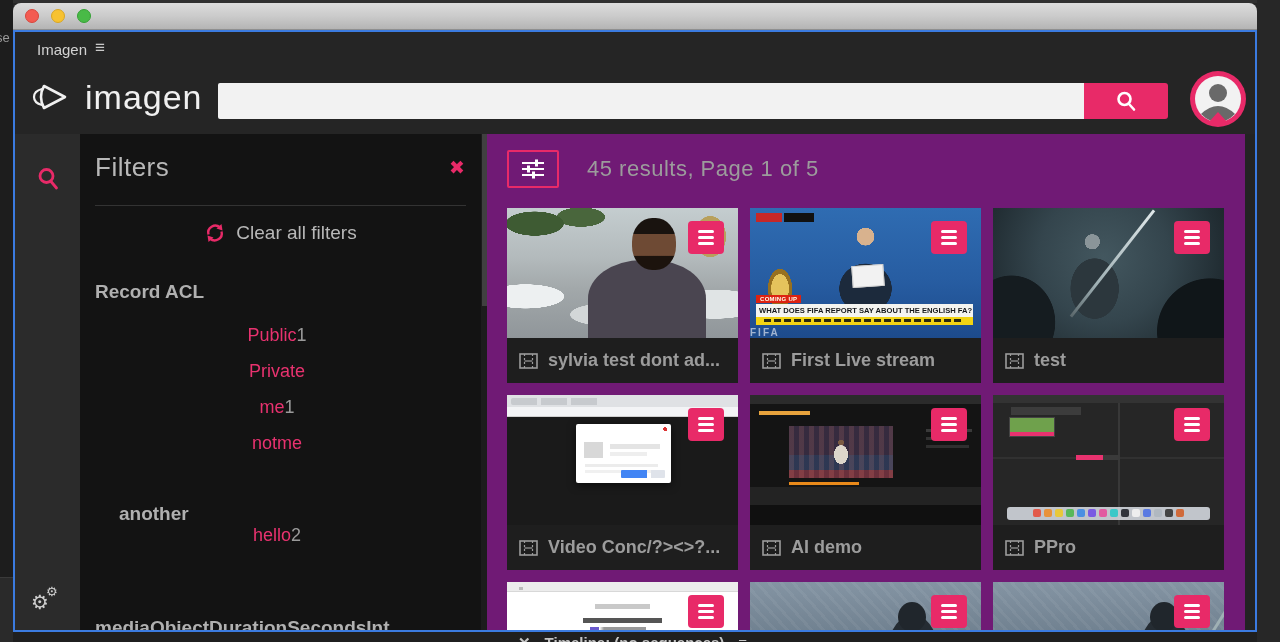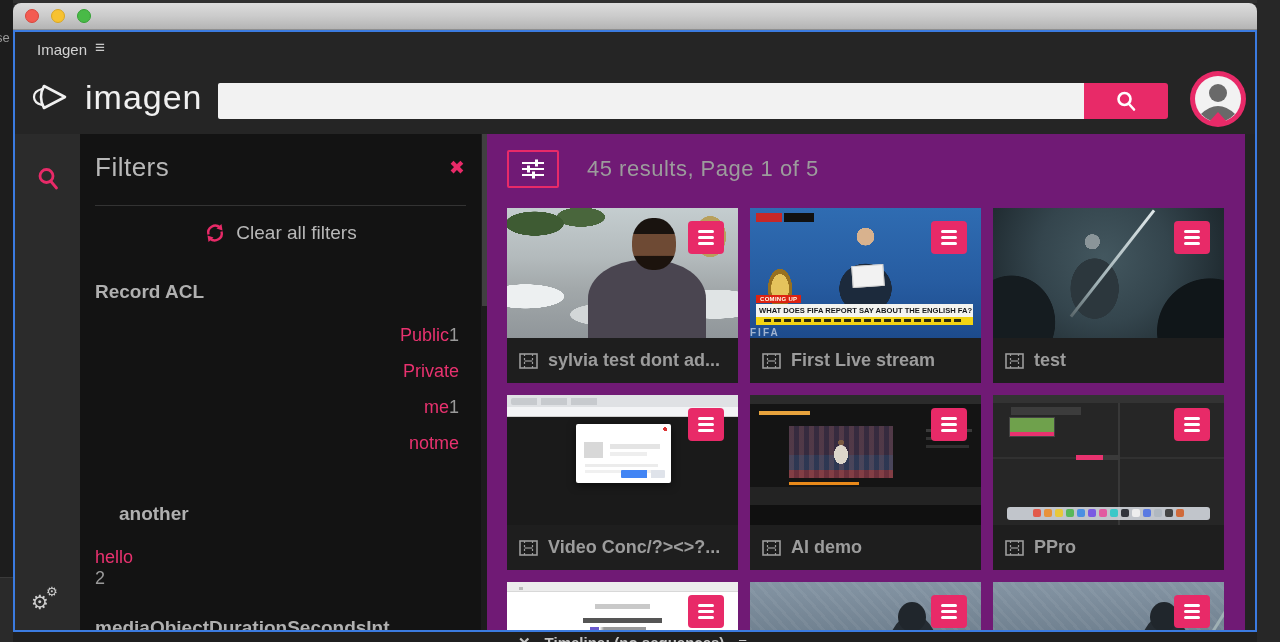--- a/index.html
+++ b/index.html
@@ -52,21 +52,21 @@
   
   .filters { position:absolute; left:65px; top:0; width:401px; height:496px; background:#131313; overflow:hidden; }
   .filters-title { position:absolute; left:15px; top:18px; font-size:26px; color:#b8b8b8; letter-spacing:.5px; }
   .filters-close { position:absolute; right:16px; top:22px; color:#e82a68; font-size:19px; font-weight:bold;
     font-family:"DejaVu Sans", sans-serif; cursor:pointer; }
   .filters-divider { position:absolute; left:15px; top:71px; width:371px; height:1px; background:#333; }
   .clear-row { position:absolute; left:0; top:88px; width:401px; display:flex; align-items:center;
     justify-content:center; gap:10px; cursor:pointer; }
   .clear-label { color:#b8b8b8; font-size:19px; }
   .f-heading { position:absolute; left:15px; color:#b0b0b0; font-size:19px; font-weight:bold; }
-  .f-item { position:absolute; left:15px; width:364px; display:flex; justify-content:flex-end; cursor:pointer; }
+  .f-item { position:absolute; left:15px; width:364px; display:flex; justify-content:center; cursor:pointer; }
   .f-item .f-label { color:#e8326f; font-size:18px; }
   .f-item .f-count { color:#9a9a9a; font-size:18px; }
 
   
   .scrollbar { position:absolute; left:466px; top:0; width:16px; height:496px; background:#1c1c1c; }
   .scroll-thumb { position:absolute; left:1px; top:0; width:14px; height:172px; background:#404040; }
 
   
   .content { position:absolute; left:472px; top:0; width:758px; height:496px; background:#701a75; }
   .filter-toggle { position:absolute; left:20px; top:16px; width:52px; height:38px; background:transparent;
@@ -297,21 +297,21 @@
         <span class="f-label">me</span>
         <span class="f-count">1</span>
       </div>
       <div class="f-item" style="top:299px;">
         <span class="f-label">notme</span>
         <span class="f-count"></span>
       </div>
 
       <div class="f-heading" style="top:369px;margin-left:24px;">another</div>
 
-      <div class="f-item" style="top:413px;flex-direction:column;">
+      <div class="f-item" style="top:391px;">
         <span class="f-label">hello</span>
         <span class="f-count">2</span>
       </div>
 
       <div class="f-heading" style="top:483px;">mediaObjectDurationSecondsInt</div>
     </div>
 
     <div class="scrollbar">
       <div class="scroll-thumb"></div>
     </div>

